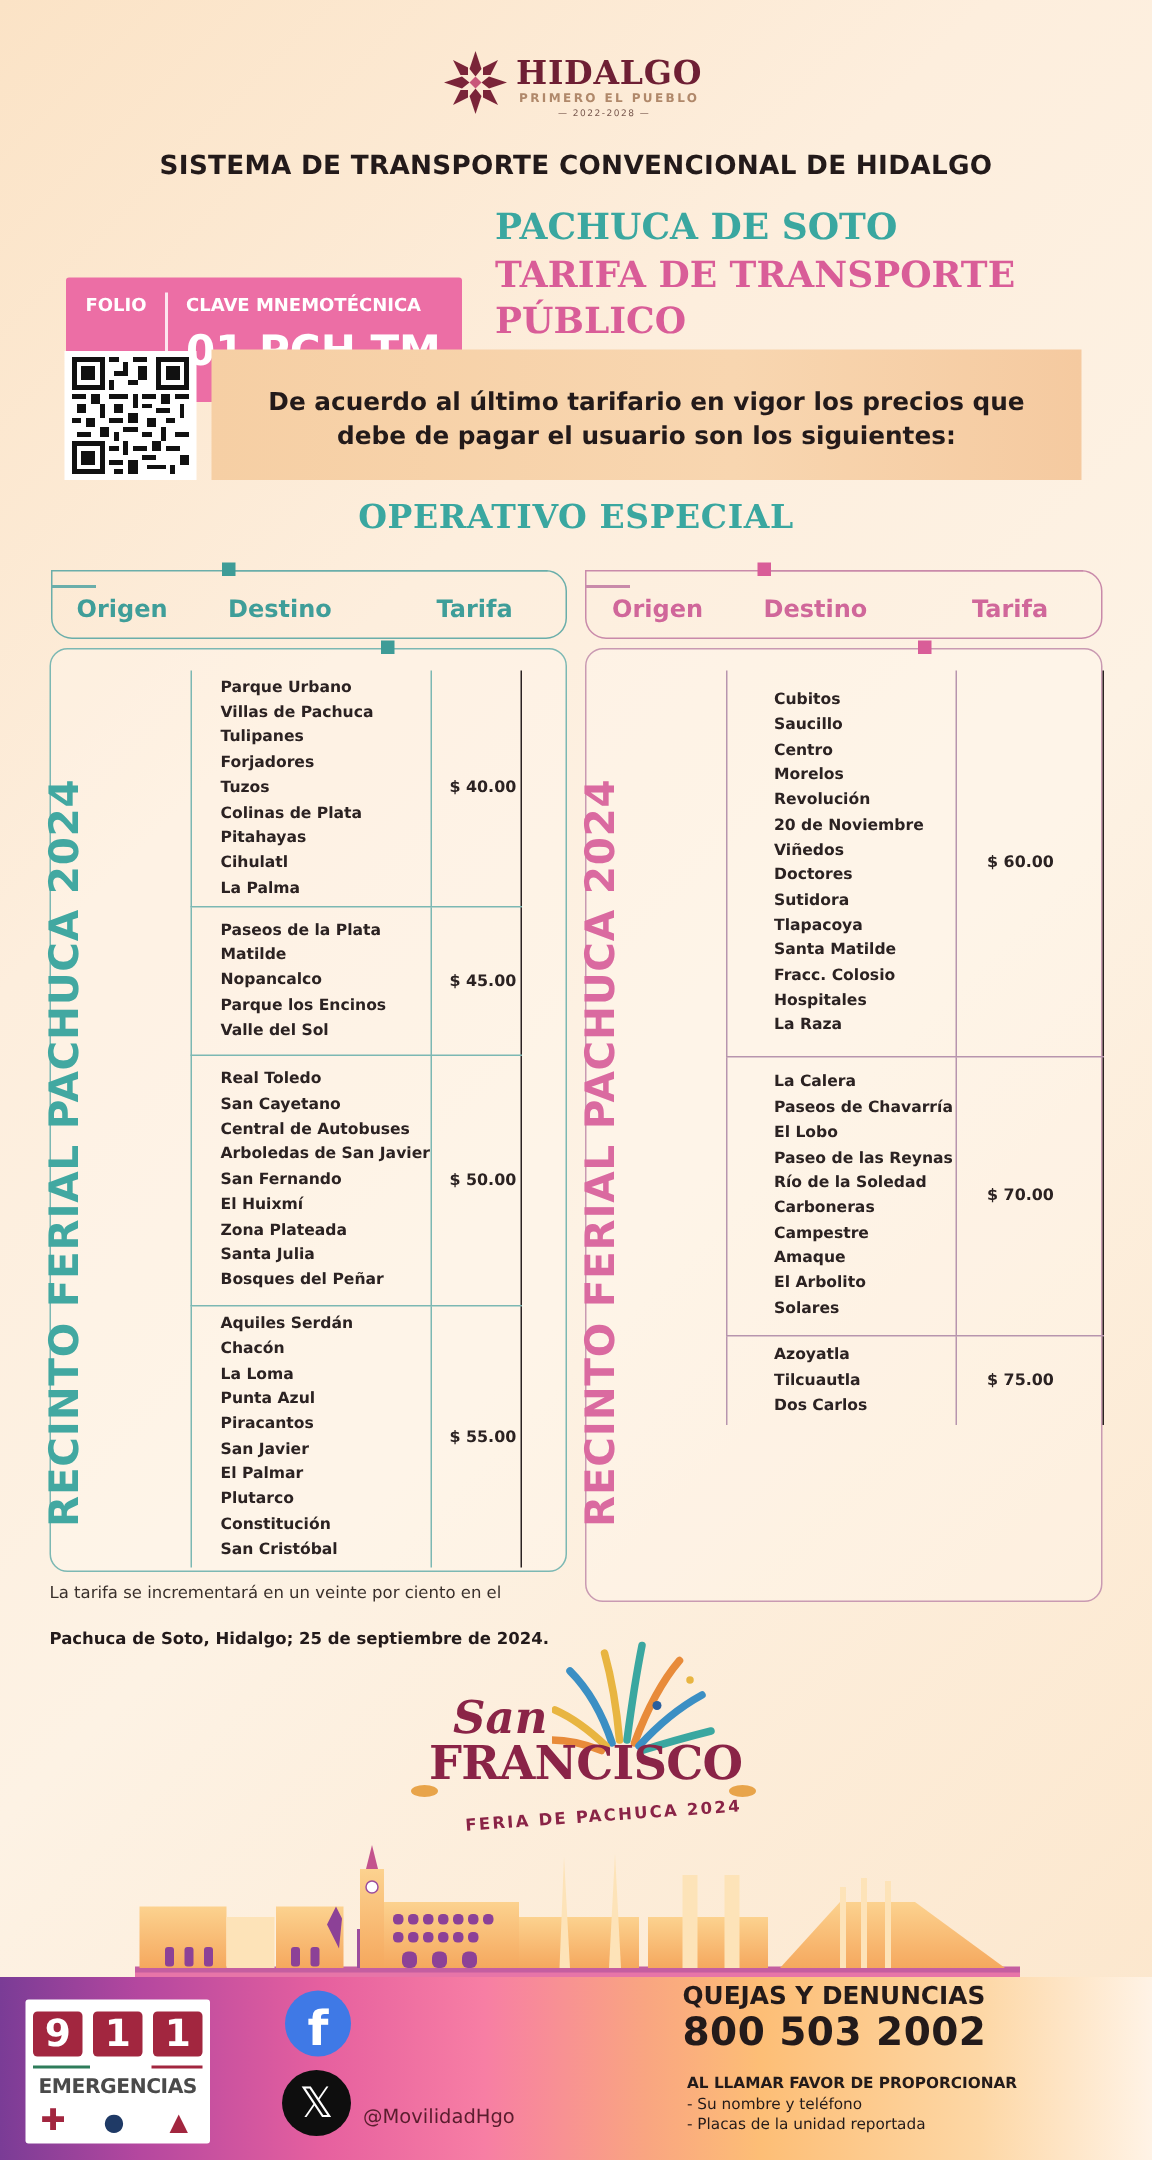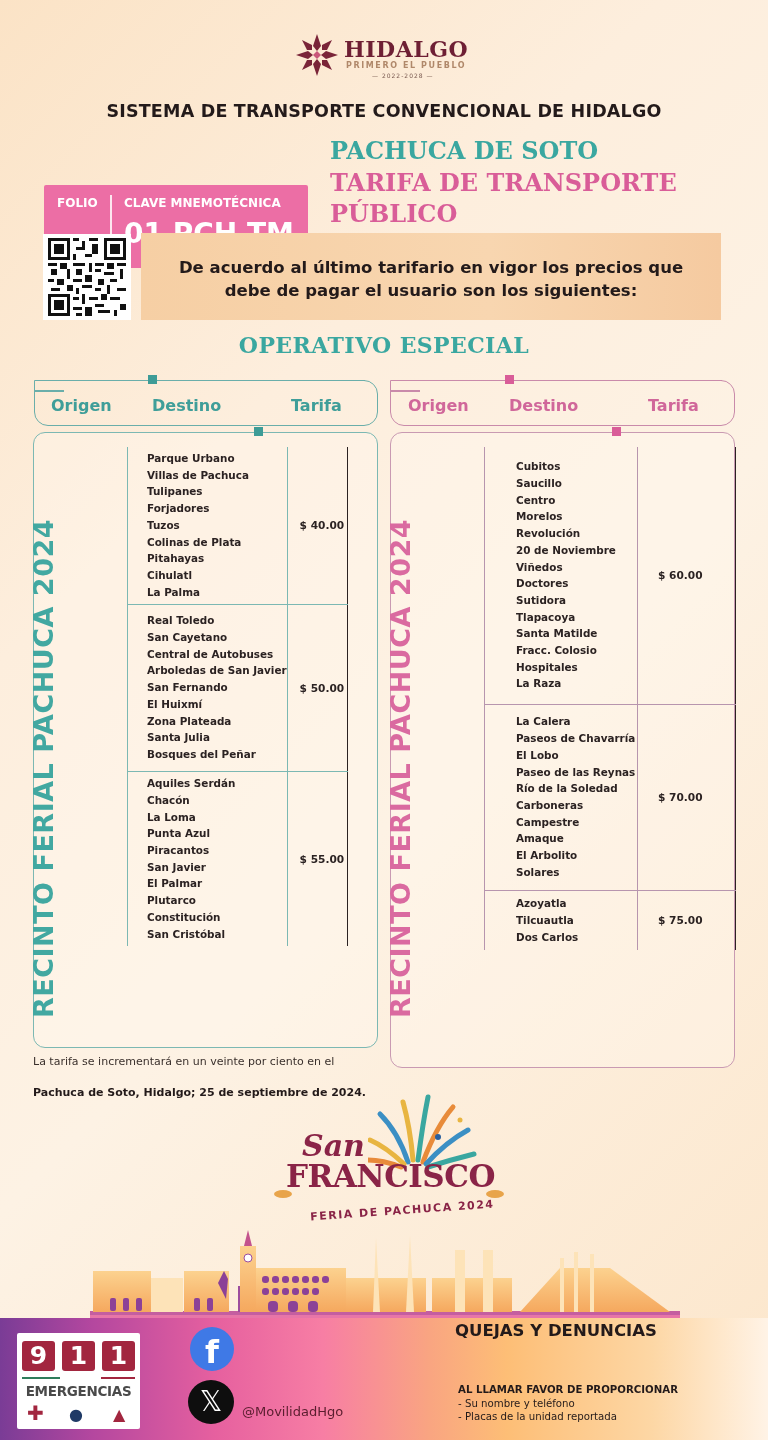--- a/index.html
+++ b/index.html
@@ -254,20 +254,30 @@
         <span class="dest-item">Tulipanes</span>
         <span class="dest-item">Forjadores</span>
         <span class="dest-item">Tuzos</span>
         <span class="dest-item">Colinas de Plata</span>
         <span class="dest-item">Pitahayas</span>
         <span class="dest-item">Cihulatl</span>
         <span class="dest-item">La Palma</span>
       </td>
       <td class="fare-cell">$ 40.00</td>
     </tr>
+    <tr style="height:99px">
+      <td class="dest-cell">
+        <span class="dest-item">Paseos de la Plata</span>
+        <span class="dest-item">Matilde</span>
+        <span class="dest-item">Nopancalco</span>
+        <span class="dest-item">Parque los Encinos</span>
+        <span class="dest-item">Valle del Sol</span>
+      </td>
+      <td class="fare-cell">$ 45.00</td>
+    </tr>
     <tr style="height:167px">
       <td class="dest-cell">
         <span class="dest-item">Real Toledo</span>
         <span class="dest-item">San Cayetano</span>
         <span class="dest-item">Central de Autobuses</span>
         <span class="dest-item">Arboledas de San Javier</span>
         <span class="dest-item">San Fernando</span>
         <span class="dest-item">El Huixmí</span>
         <span class="dest-item">Zona Plateada</span>
         <span class="dest-item">Santa Julia</span>
@@ -444,16 +454,17 @@
     <div class="abs f911-icon" style="left:52px; color:#1f3a66;">●</div>
     <div class="abs f911-icon" style="left:96px; color:#a2263f;">▲</div>
   </div>
 
   <div class="abs fb-icon">f</div>
 
   <div class="abs x-icon">𝕏</div>
   <div class="abs x-text">@MovilidadHgo</div>
 
   <div class="abs quejas-title">QUEJAS Y DENUNCIAS</div>
+  <div class="abs quejas-phone">800 503 2002</div>
   <div class="abs quejas-note">AL LLAMAR FAVOR DE PROPORCIONAR</div>
   <div class="abs quejas-item" style="top:80px">- Su nombre y teléfono</div>
   <div class="abs quejas-item" style="top:93px">- Placas de la unidad reportada</div>
 </div>
 
 </body></html>

